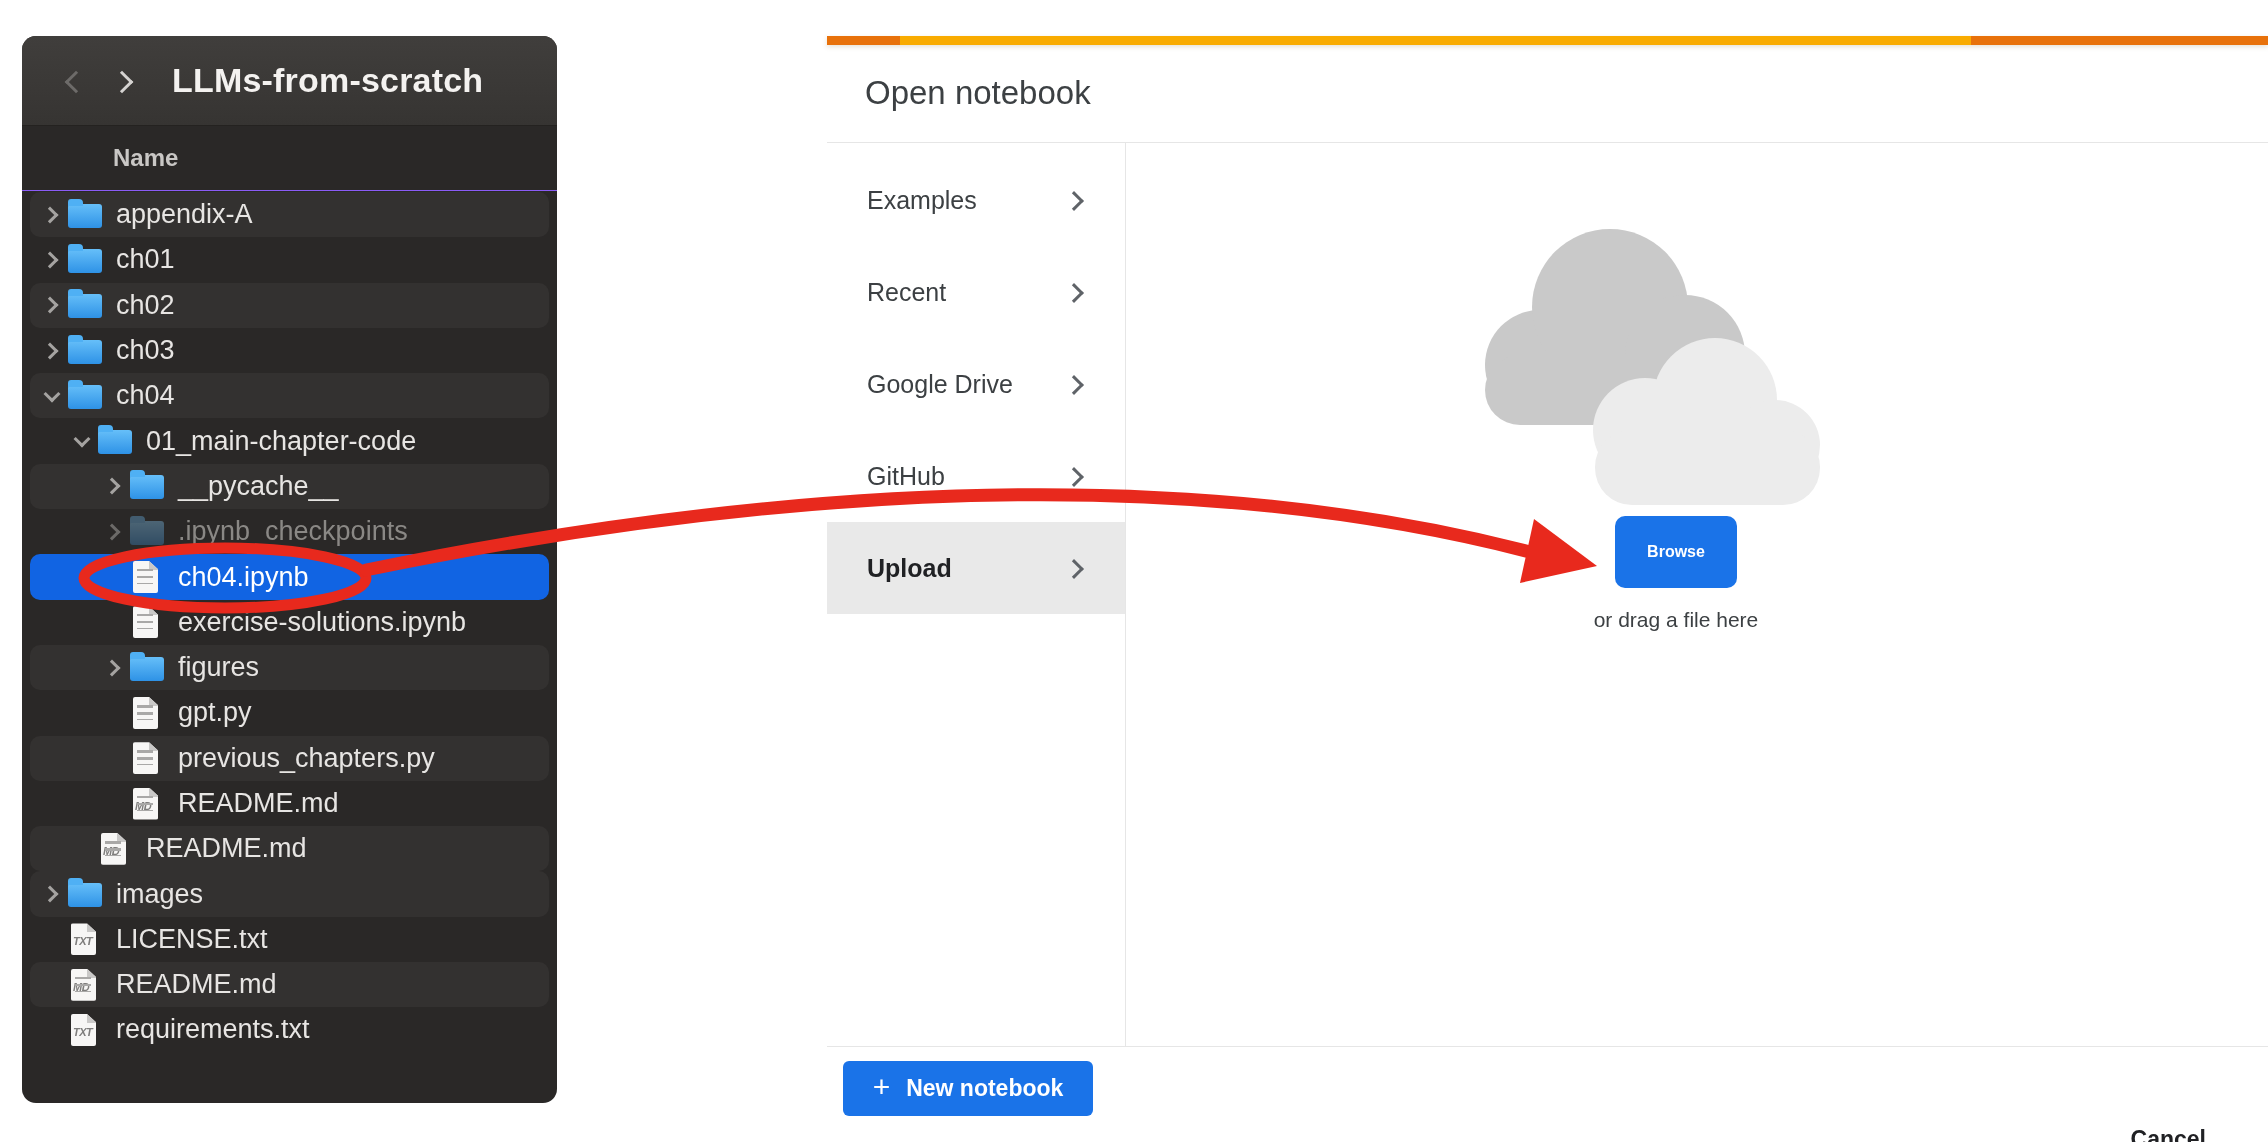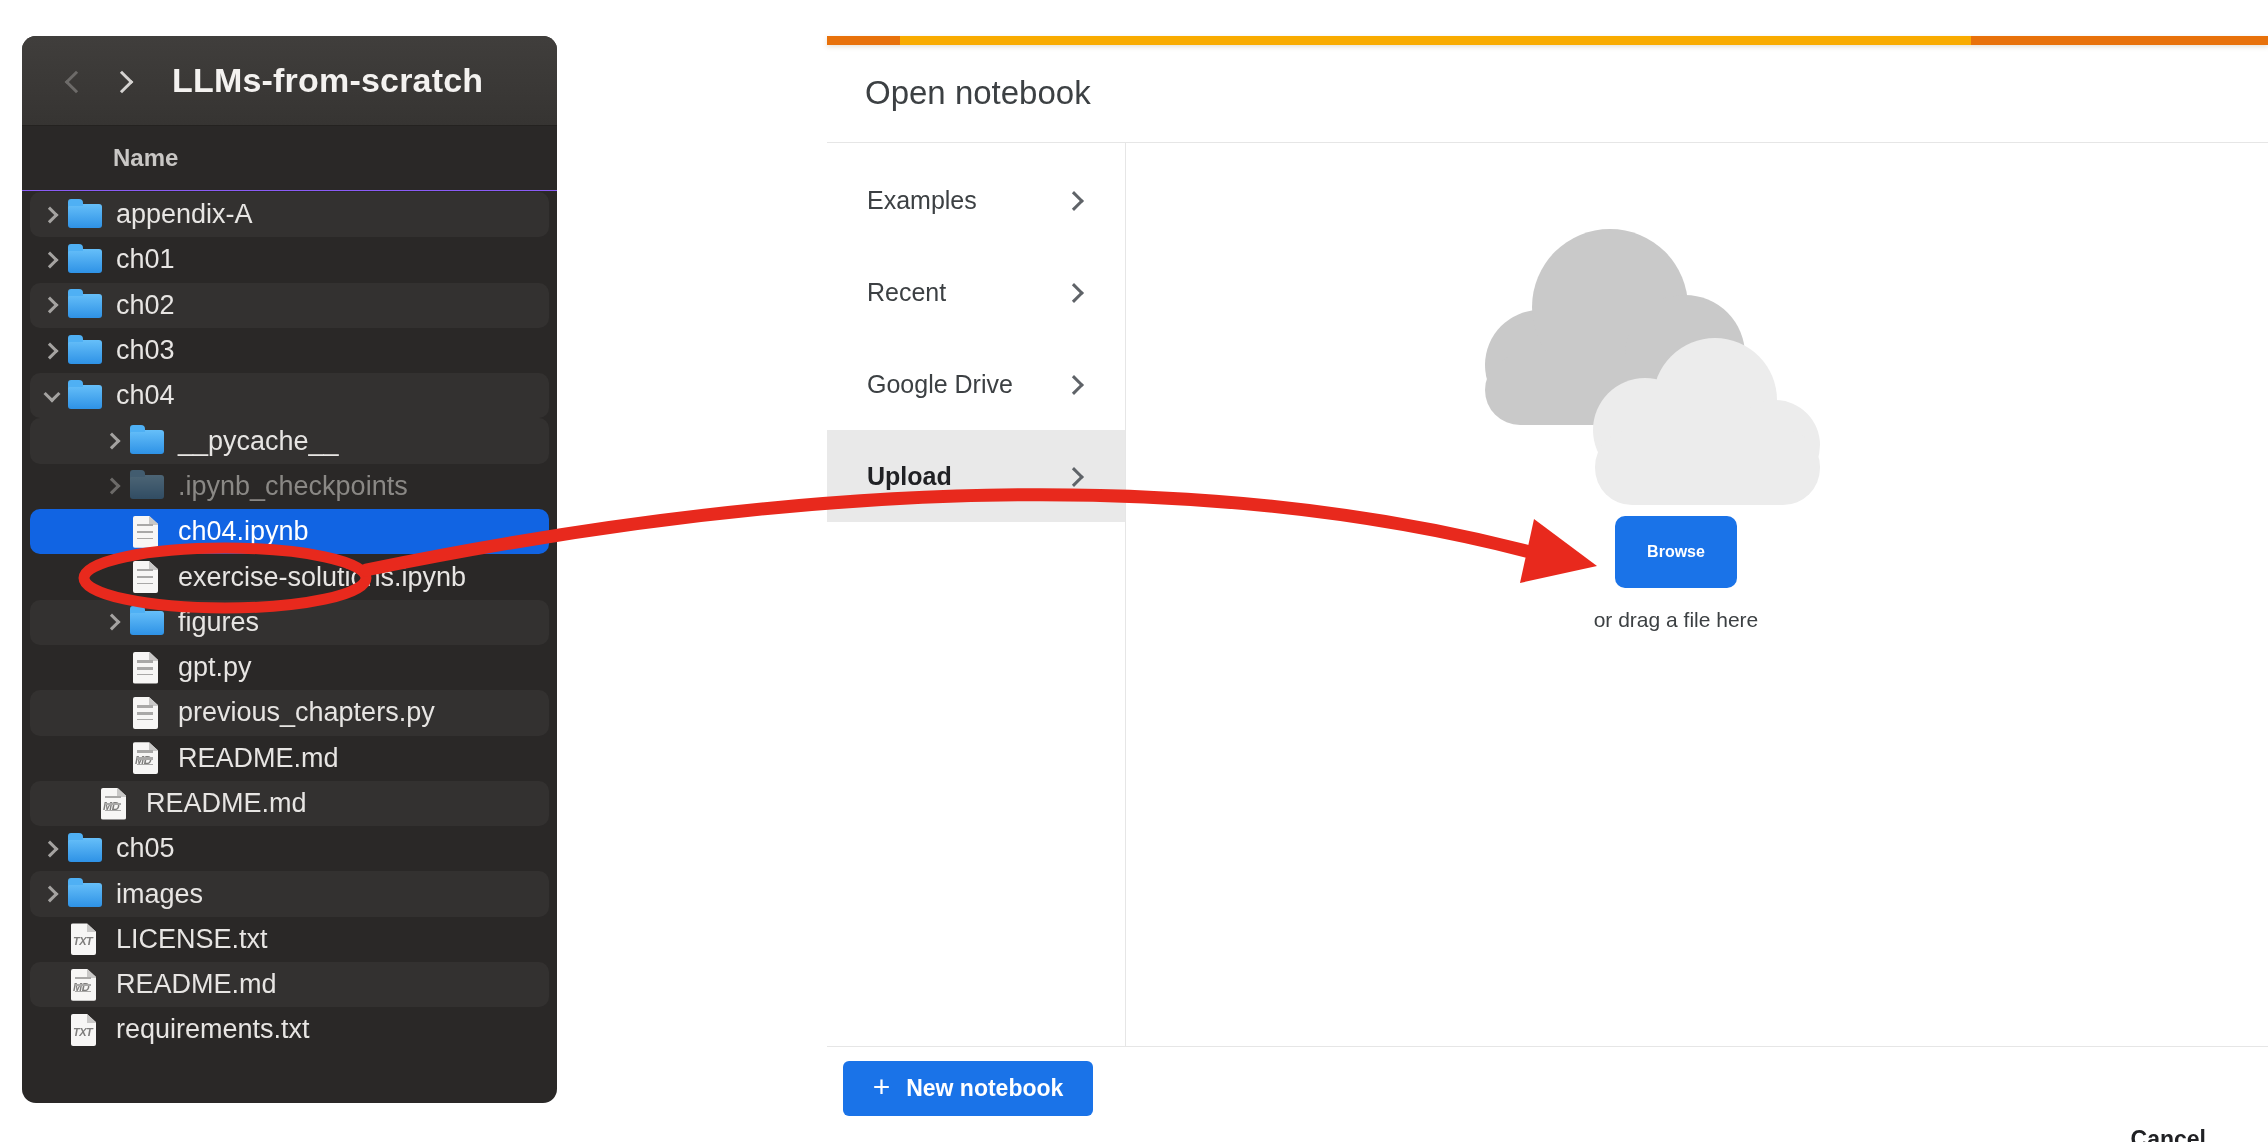--- a/index.html
+++ b/index.html
@@ -134,20 +134,27 @@
         </span>
       <span class="label">ch03</span>
       </div>
     <div class="row alt lvl0">
       <span class="disc open"></span>
       <span class="tree-icon">
           <i class="folder"></i>
         </span>
       <span class="label">ch04</span>
       </div>
+    <div class="row lvl1">
+      <span class="disc open"></span>
+      <span class="tree-icon">
+          <i class="folder"></i>
+        </span>
+      <span class="label">01_main-chapter-code</span>
+      </div>
     <div class="row alt lvl2">
       <span class="disc"></span>
       <span class="tree-icon">
           <i class="folder"></i>
         </span>
       <span class="label">__pycache__</span>
       </div>
     <div class="row lvl2 dimmed">
       <span class="disc"></span>
       <span class="tree-icon">
@@ -200,27 +207,20 @@
       <span class="label">README.md</span>
       </div>
     <div class="row alt lvl1">
       <span class="disc none"></span>
       <span class="tree-icon">
           <i class="doc lines">
             <span class="badge">MD</span>
           </i>
         </span>
       <span class="label">README.md</span>
-      </div>
-    <div class="row lvl0">
-      <span class="disc"></span>
-      <span class="tree-icon">
-          <i class="folder"></i>
-        </span>
-      <span class="label">ch05</span>
       </div>
     <div class="row alt lvl0">
       <span class="disc"></span>
       <span class="tree-icon">
           <i class="folder"></i>
         </span>
       <span class="label">images</span>
       </div>
     <div class="row lvl0">
       <span class="disc none"></span>
@@ -266,20 +266,24 @@
     <div class="nav-item">
       <span class="nav-label">Examples</span>
       <span class="chev"></span>
     </div>
     <div class="nav-item">
       <span class="nav-label">Recent</span>
       <span class="chev"></span>
     </div>
     <div class="nav-item">
       <span class="nav-label">Google Drive</span>
+      <span class="chev"></span>
+    </div>
+    <div class="nav-item">
+      <span class="nav-label">GitHub</span>
       <span class="chev"></span>
     </div>
     <div class="nav-item selected">
       <span class="nav-label">Upload</span>
       <span class="chev"></span>
     </div>
   </div>
 
   <svg class="clouds" width="360" height="300" viewBox="0 0 360 300">
     <g fill="#c9c9c9">

